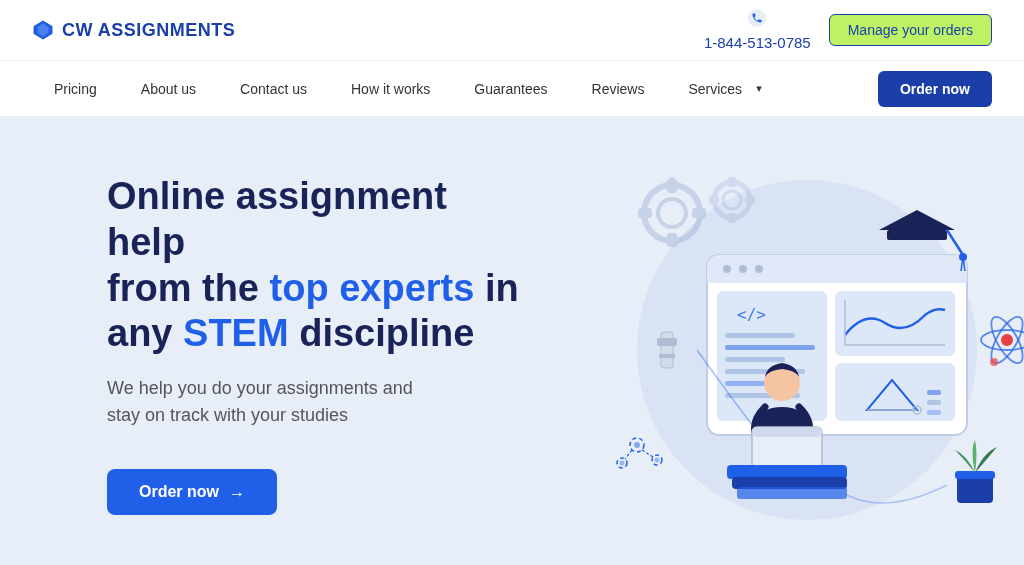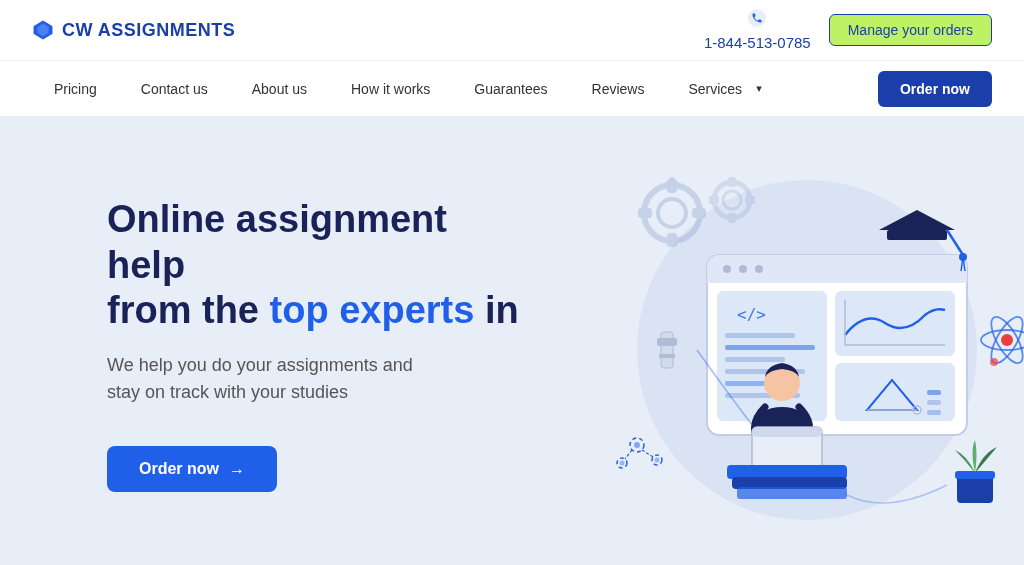--- a/index.html
+++ b/index.html
@@ -194,39 +194,42 @@
         </svg>
       </div>
       <span>1-844-513-0785</span>
     </div>
     <button class="manage-btn">Manage your orders</button>
   </div>
 </header>
 
 <nav class="nav">
   <div class="nav-item">Pricing</div>
+  <div class="nav-item">About us</div>
   <div class="nav-item">Contact us</div>
-  <div class="nav-item">About us</div>
   <div class="nav-item">How it works</div>
   <div class="nav-item">Guarantees</div>
   <div class="nav-item">Reviews</div>
   <div class="nav-item services-item">
     <span>Services</span>
     <span class="chevron">▾</span>
   </div>
   <button class="order-now-nav">Order now</button>
 </nav>
 
 <section class="hero">
   <div class="hero-left">
     <h1 class="hero-title">
       <span>Online assignment help</span><br>
       <span>
         <span>from the </span><span class="accent-blue">top experts</span><span> in</span>
       </span><br>
+      <span>
+        <span>any </span><span class="accent-stem">STEM</span><span> discipline</span>
+      </span>
     </h1>
     <p class="hero-sub">We help you do your assignments and stay on track with your studies</p>
     <button class="order-hero-btn">
       <span>Order now</span>
       <span>→</span>
     </button>
   </div>
 
   <div class="hero-right">
     <svg class="illustration-svg" viewBox="0 0 520 380" xmlns="http://www.w3.org/2000/svg">

